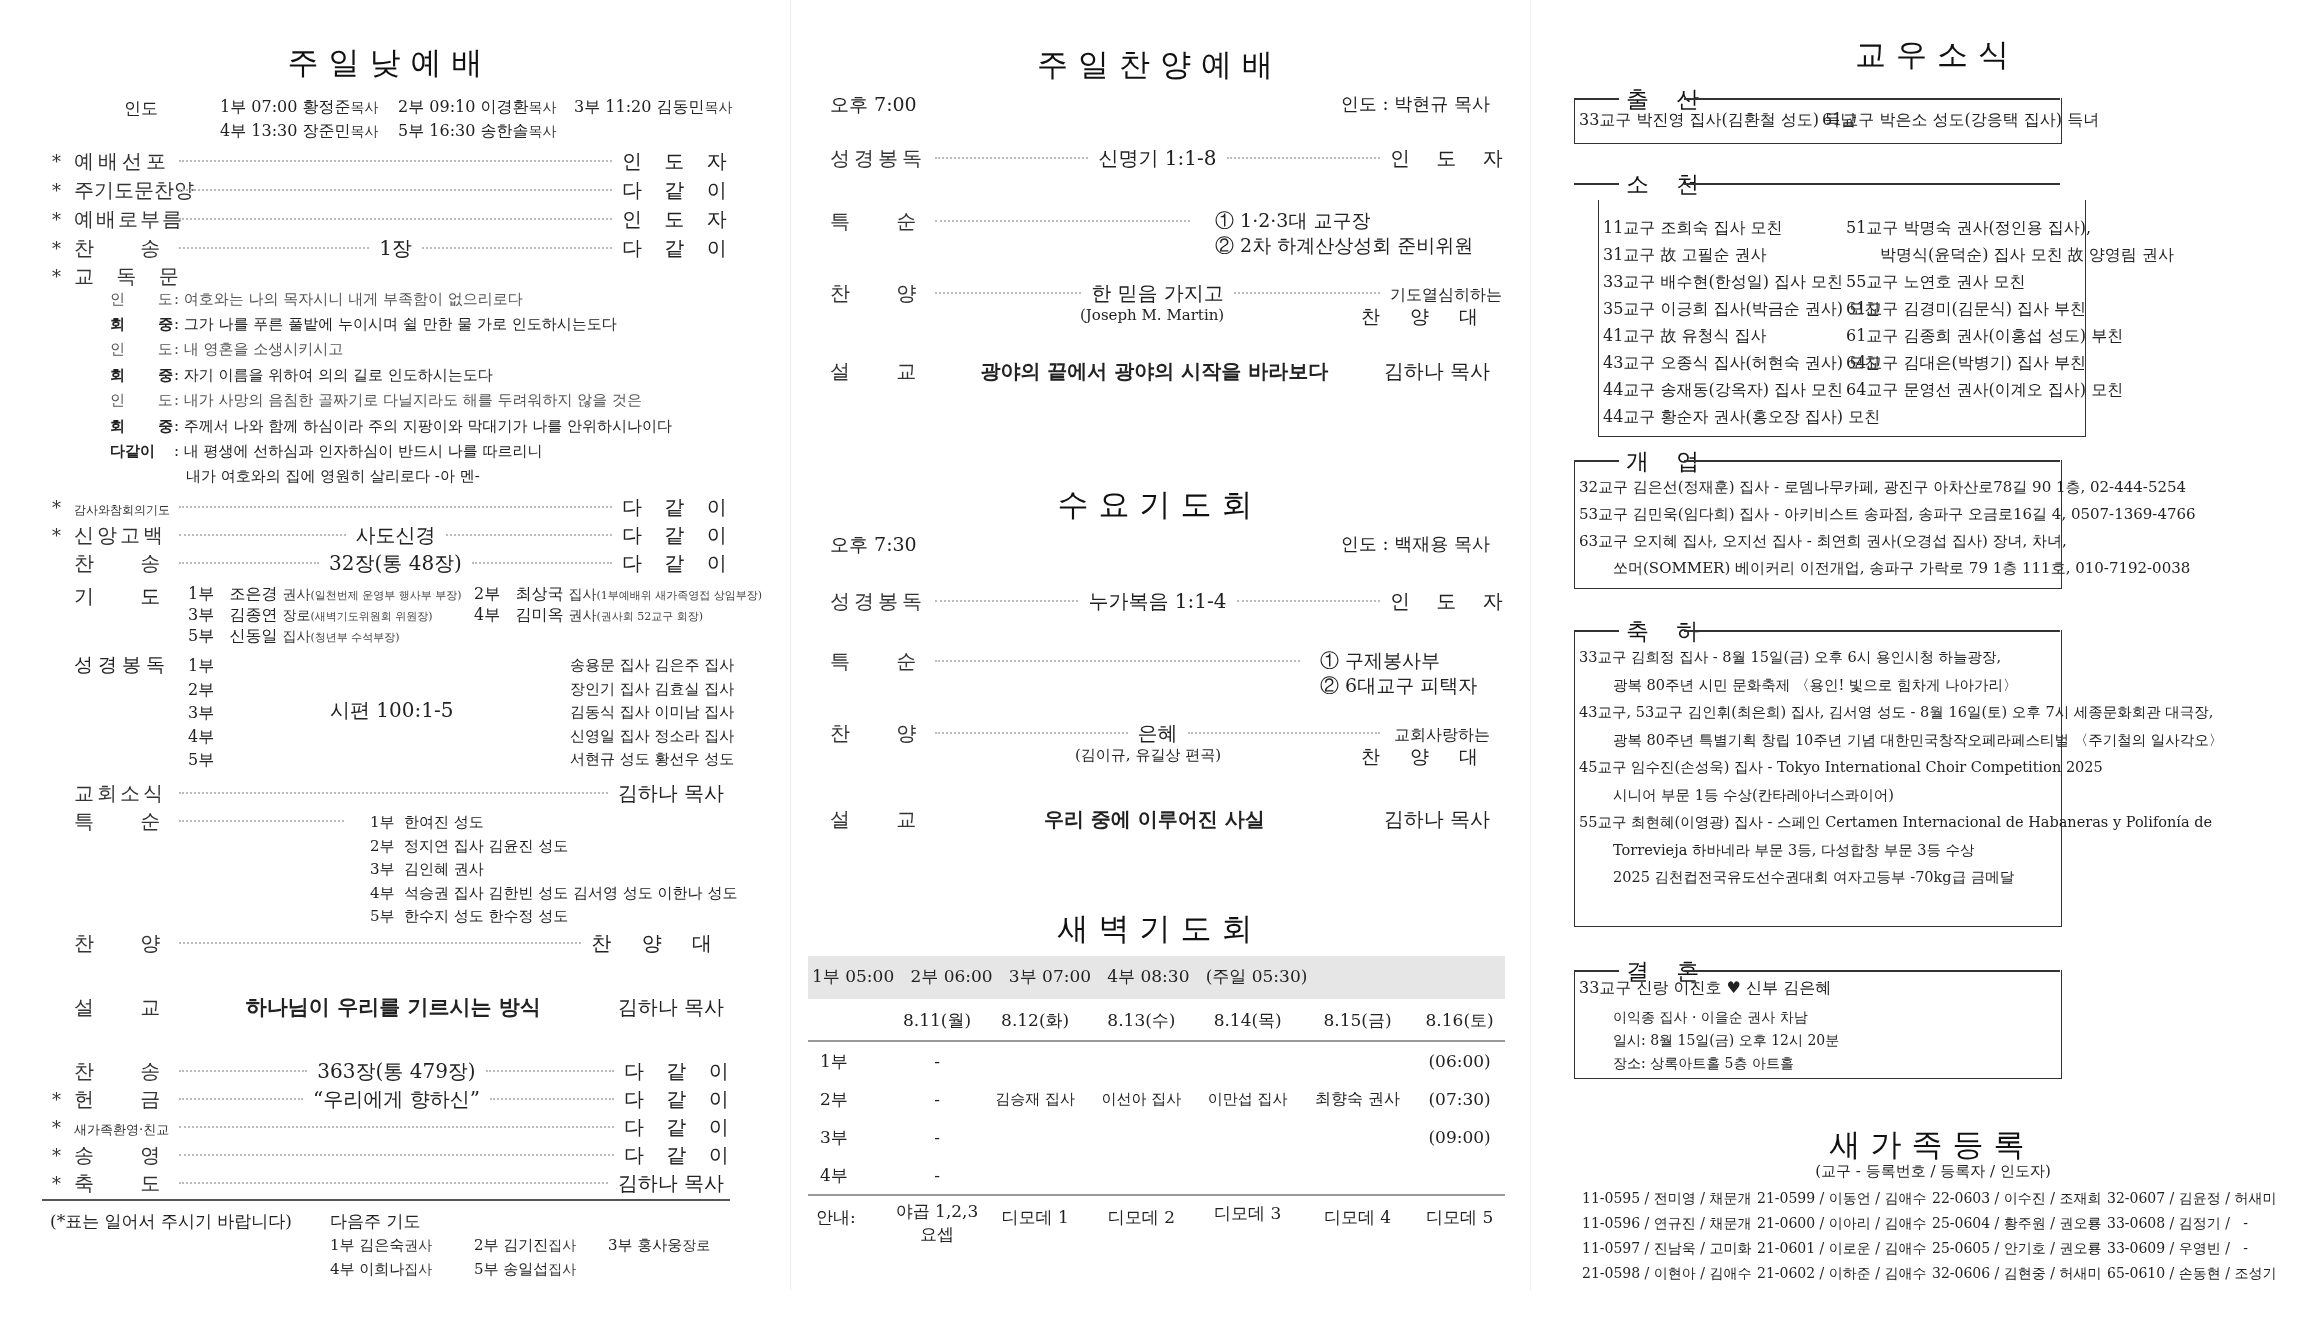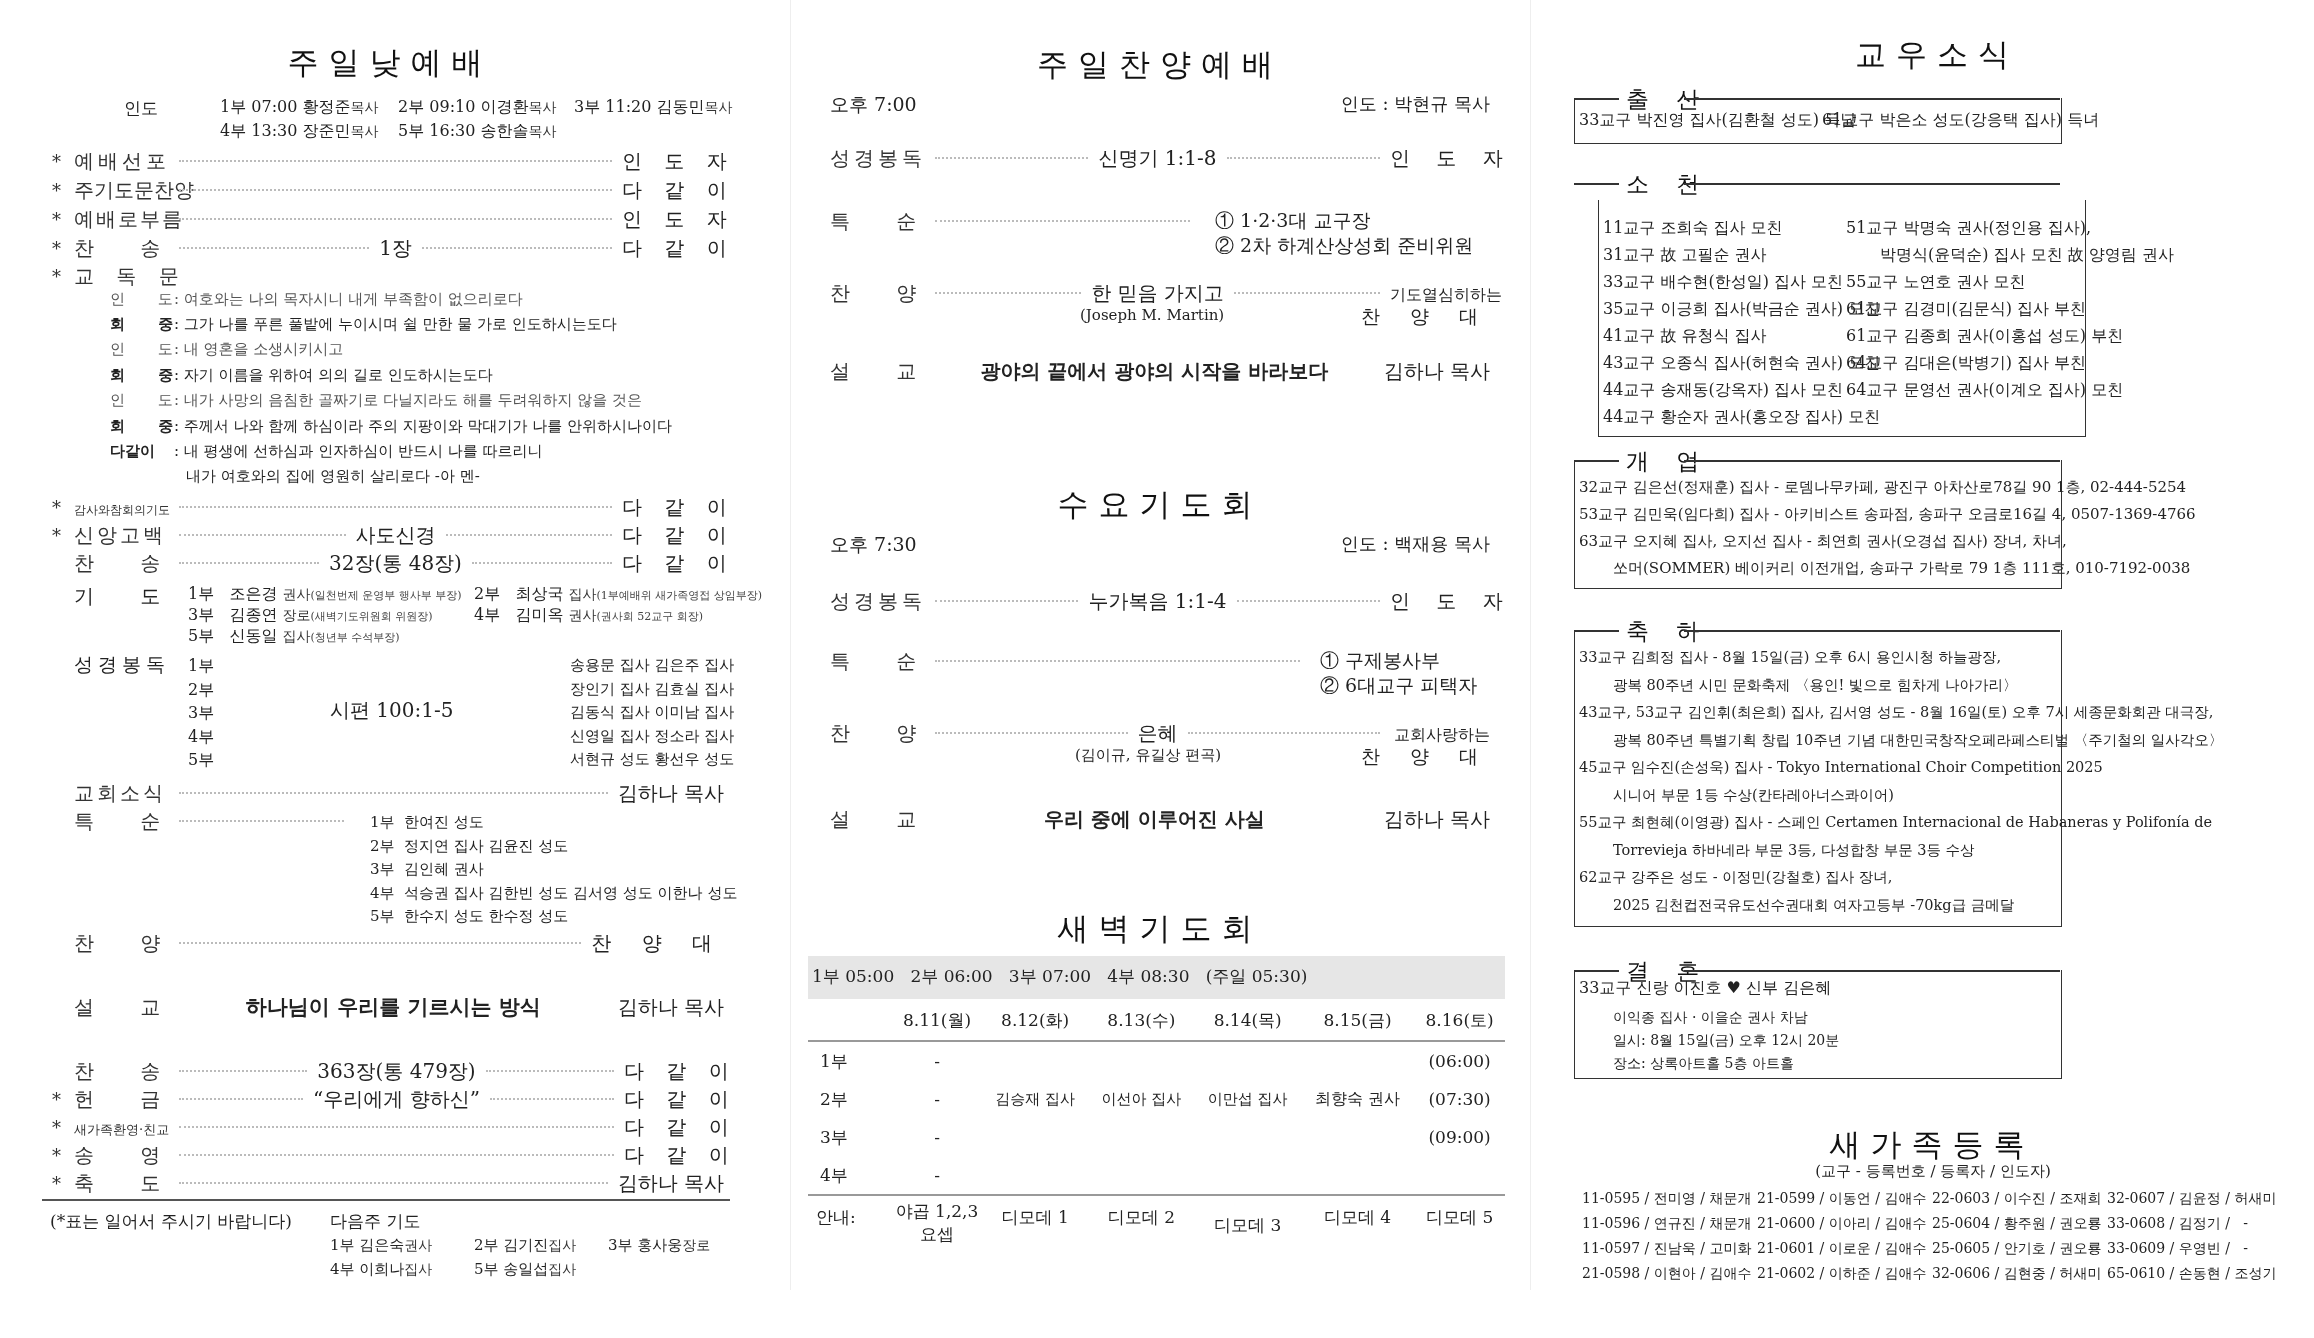--- a/index.html
+++ b/index.html
@@ -324,21 +324,21 @@
           <td></td>
           <td></td>
           <td></td>
           <td></td>
         </tr>
     <tr style="height:60px;vertical-align:top;">
           <td style="text-align:left;padding-left:8px;padding-top:10px;">안내:</td>
           <td style="padding-top:4px;white-space:normal;width:90px;">야곱 1,2,3 요셉</td>
           <td style="padding-top:10px;">디모데 1</td>
           <td style="padding-top:10px;">디모데 2</td>
-          <td style="padding-top:18px;">디모데 3</td>
+          <td style="padding-top:6px;">디모데 3</td>
           <td style="padding-top:10px;">디모데 4</td>
           <td style="padding-top:10px;">디모데 5</td>
         </tr>
   </tbody>
     </table>
 </div>
 
 <div class="vdiv" style="left:1530px;"></div>
 
 <div class="col" id="col-right">
@@ -403,21 +403,20 @@
   <div class="box" style="top:630px;height:296px;width:486px;border-left:1.5px solid #333;">
     <div class="r-item" style="left:4px;top:14px;line-height:27.5px;font-size:14.5px;">
       <div>33교구 김희정 집사 - 8월 15일(금) 오후 6시 용인시청 하늘광장,</div>
       <div style="padding-left:34px;">광복 80주년 시민 문화축제 〈용인! 빛으로 힘차게 나아가리〉</div>
       <div>43교구, 53교구 김인휘(최은희) 집사, 김서영 성도 - 8월 16일(토) 오후 7시 세종문화회관 대극장,</div>
       <div style="padding-left:34px;">광복 80주년 특별기획 창립 10주년 기념 대한민국창작오페라페스티벌 〈주기철의 일사각오〉</div>
       <div>45교구 임수진(손성욱) 집사 - Tokyo International Choir Competition 2025</div>
       <div style="padding-left:34px;">시니어 부문 1등 수상(칸타레아너스콰이어)</div>
       <div>55교구 최현혜(이영광) 집사 - 스페인 Certamen Internacional de Habaneras y Polifonía de</div>
       <div style="padding-left:34px;">Torrevieja 하바네라 부문 3등, 다성합창 부문 3등 수상</div>
-      <div>62교구 강주은 성도 - 이정민(강철호) 집사 장녀,</div>
       <div style="padding-left:34px;">2025 김천컵전국유도선수권대회 여자고등부 -70kg급 금메달</div>
     </div>
   </div>
 
   <div class="box-head" style="top:960px;">
       <div class="line" style="left:0;width:45px;"></div>
       <div class="name">결 혼</div>
       <div class="line" style="left:110px;right:0;"></div>
     </div>
   <div class="box" style="top:970px;height:108px;width:486px;border-left:1.5px solid #333;">

